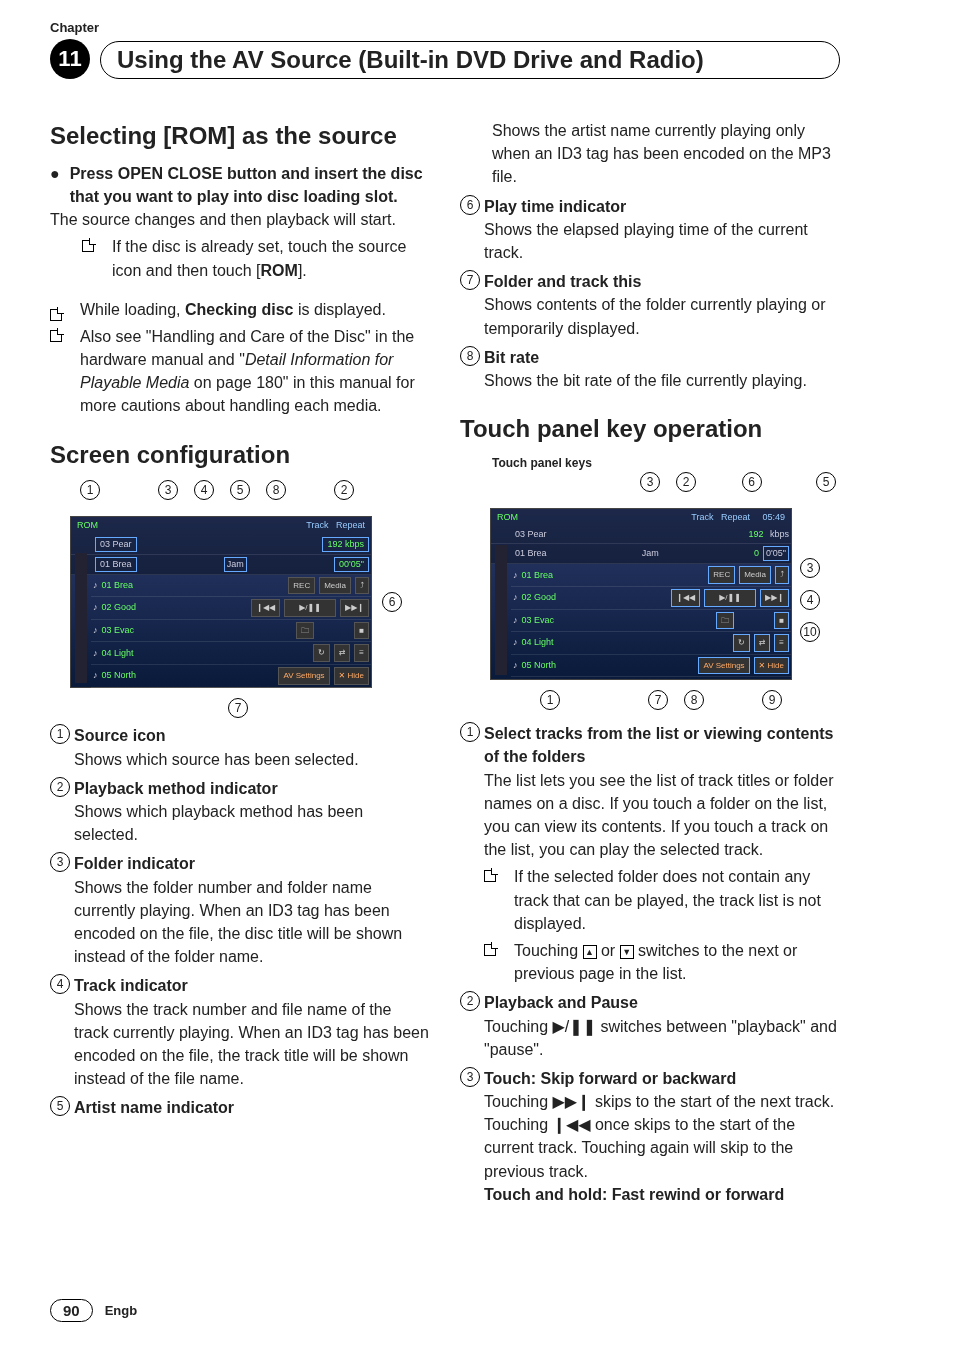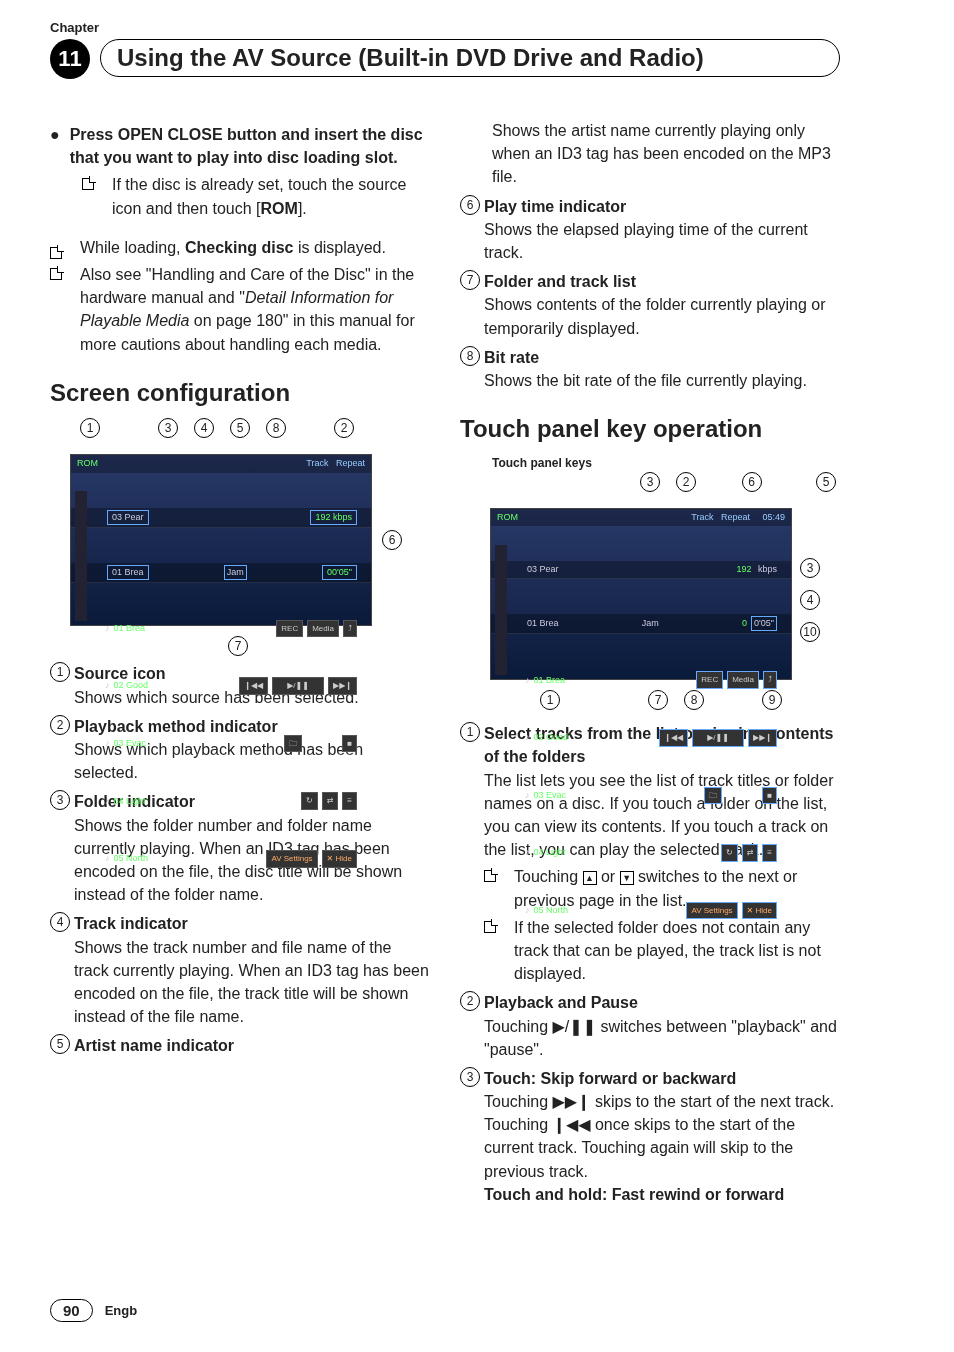--- a/index.html
+++ b/index.html
@@ -18,21 +18,21 @@
     box-sizing: border-box;
     padding: 20px 50px 30px 50px;
   }
   .chapter-label {
     font-size: 13px;
     font-weight: bold;
     margin-bottom: 4px;
   }
   .chapter-row {
     display: flex;
-    align-items: flex-start;
+    align-items: flex-end;
     margin-bottom: 40px;
   }
   .chapter-badge {
     background: #000;
     color: #fff;
     font-weight: bold;
     font-size: 22px;
     border-radius: 50%;
     width: 40px;
     height: 40px;
@@ -169,23 +169,22 @@
   }
   .ss-header{
     display:flex;justify-content:space-between;
     padding:2px 6px;
     background:rgba(0,0,0,.3);
     color:#9cf;
   }
   .ss-grn{color:#6f6;}
   .ss-row{
     display:flex;align-items:center;gap:4px;
-    padding:2px 14px;
+    padding:2px 2px;
     border-bottom:1px solid rgba(255,255,255,.1);
-    margin-top:35px;
   }
   .ss-btn{
     background:#333;border:1px solid #555;color:#ccc;
     font-size:8px;padding:2px 4px;display:inline-block;
   }
   .ss-side{
     position:absolute;left:4px;top:36px;bottom:4px;width:12px;
     background:#223;
   }
   .callout-row{
@@ -204,25 +203,27 @@
   <div class="chapter-row">
     <div class="chapter-badge">11</div>
     <div class="chapter-title-wrap">
       <span class="chapter-title">Using the AV Source (Built-in DVD Drive and Radio)</span>
     </div>
   </div>
 
   <div class="columns">
 
     <div class="col">
+      <h2 class="section">Selecting [ROM] as the source</h2>
 
       <div class="bullet-row">
         <span class="b">●</span>
         <span class="bold">Press OPEN CLOSE button and insert the disc that you want to play into disc loading slot.</span>
       </div>
+      <div>The source changes and then playback will start.</div>
 
       <div class="bullet-row indent">
         <span class="sq"></span>
         <span>
           <span>If the disc is already set, touch the source icon and then touch [</span><span class="bold">ROM</span><span>].</span>
         </span>
       </div>
 
 
       <div class="bullet-row" style="margin-top:16px;align-items:flex-end;">
@@ -366,21 +367,21 @@
         <div class="item">
           <span class="circ">6</span>
           <div class="desc">
             <span class="bold">Play time indicator</span><br>
             <span>Shows the elapsed playing time of the current track.</span>
           </div>
         </div>
         <div class="item">
           <span class="circ">7</span>
           <div class="desc">
-            <span class="bold">Folder and track list</span><br>
+            <span class="bold">Folder and track this</span><br>
             <span>Shows contents of the folder currently playing or temporarily displayed.</span>
           </div>
         </div>
         <div class="item">
           <span class="circ">8</span>
           <div class="desc">
             <span class="bold">Bit rate</span><br>
             <span>Shows the bit rate of the file currently playing.</span>
           </div>
         </div>
@@ -479,25 +480,25 @@
       </div>
 
       <div class="def-list" style="margin-top:12px;">
         <div class="item">
           <span class="circ">1</span>
           <div class="desc">
             <span class="bold">Select tracks from the list or viewing contents of the folders</span><br>
             <span>The list lets you see the list of track titles or folder names on a disc. If you touch a folder on the list, you can view its contents. If you touch a track on the list, you can play the selected track.</span>
             <div class="bullet-row">
               <span class="sq"></span>
-              <span>Touching <span class="small-icon-up">▲</span> or <span class="small-icon-down">▼</span> switches to the next or previous page in the list.</span>
+              <span>If the selected folder does not contain any track that can be played, the track list is not displayed.</span>
             </div>
             <div class="bullet-row">
               <span class="sq"></span>
-              <span>If the selected folder does not contain any track that can be played, the track list is not displayed.</span>
+              <span>Touching <span class="small-icon-up">▲</span> or <span class="small-icon-down">▼</span> switches to the next or previous page in the list.</span>
             </div>
           </div>
         </div>
         <div class="item">
           <span class="circ">2</span>
           <div class="desc">
             <span class="bold">Playback and Pause</span><br>
             <span>Touching ▶/❚❚ switches between "playback" and "pause".</span>
           </div>
         </div>

